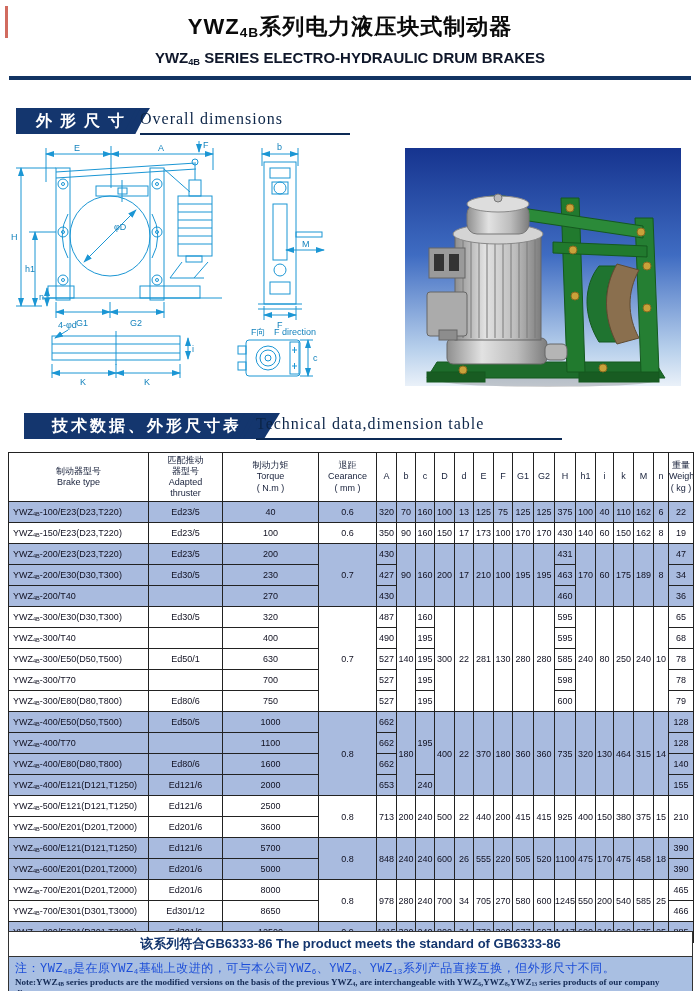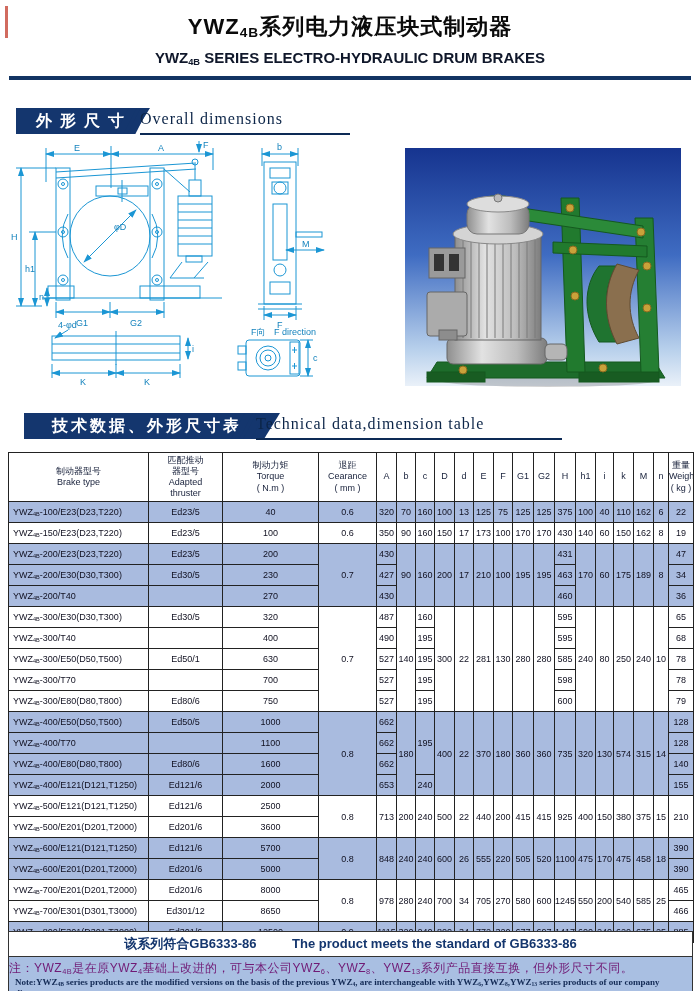--- a/index.html
+++ b/index.html
@@ -35,22 +35,22 @@
   th,td{border:1px solid #222;text-align:center;vertical-align:middle;padding:0;overflow:hidden;}
   thead th{height:48px;background:#fff;font-weight:normal;font-size:9px;line-height:1.25;color:#17203a;}
   tbody td{height:20px;font-size:9px;color:#101020;background:#fff;}
   tbody td.type{text-align:left;padding-left:4px;font-size:9px;white-space:nowrap;}
   tbody tr.shade td{background:#a9bbdf;}
 
   
   .footer{position:absolute;left:8px;top:931px;width:683px;border:1px solid #333;background:#a9bfe2;}
   .std{background:#fff;border-bottom:1px solid #333;text-align:center;height:24px;line-height:24px;
        font-weight:bold;font-size:13px;color:#14366e;}
-  .std span{margin:0 16px;}
-  .note-cn{padding:3px 6px 0 0;font-size:12px;color:#701a75;letter-spacing:0.5px;}
+  .std span{margin:0 0;}
+  .note-cn{padding:3px 6px 0 6px;font-size:12px;color:#1d4ed8;letter-spacing:0.5px;font-family:Liberation Mono, monospace;}
   .note-en{padding:0 6px 3px 6px;font-family:"Liberation Serif",serif;font-weight:bold;
            font-size:9px;line-height:1.2;color:#132a55;}
 </style>
 </head>
 <body>
 
 <div class="artifact"></div>
 
 <div class="title-cn">YWZ<sub>4B</sub>系列电力液压块式制动器</div>
 <div class="title-en">YWZ<sub>4B</sub> SERIES ELECTRO-HYDRAULIC DRUM BRAKES</div>
@@ -481,21 +481,21 @@
           <td rowspan="3">195</td>
           <td rowspan="4">400</td>
           <td rowspan="4">22</td>
           <td rowspan="4">370</td>
           <td rowspan="4">180</td>
           <td rowspan="4">360</td>
           <td rowspan="4">360</td>
           <td rowspan="4">735</td>
           <td rowspan="4">320</td>
           <td rowspan="4">130</td>
-          <td rowspan="4">574</td>
+          <td rowspan="4">464</td>
           <td rowspan="4">315</td>
           <td rowspan="4">14</td>
           <td>128</td>
         </tr>
         <tr class="shade">
           <td class="type">YWZ<sub>4B</sub>-400/T70</td>
           <td></td>
           <td>1100</td>
           <td>662</td>
           <td>128</td>

